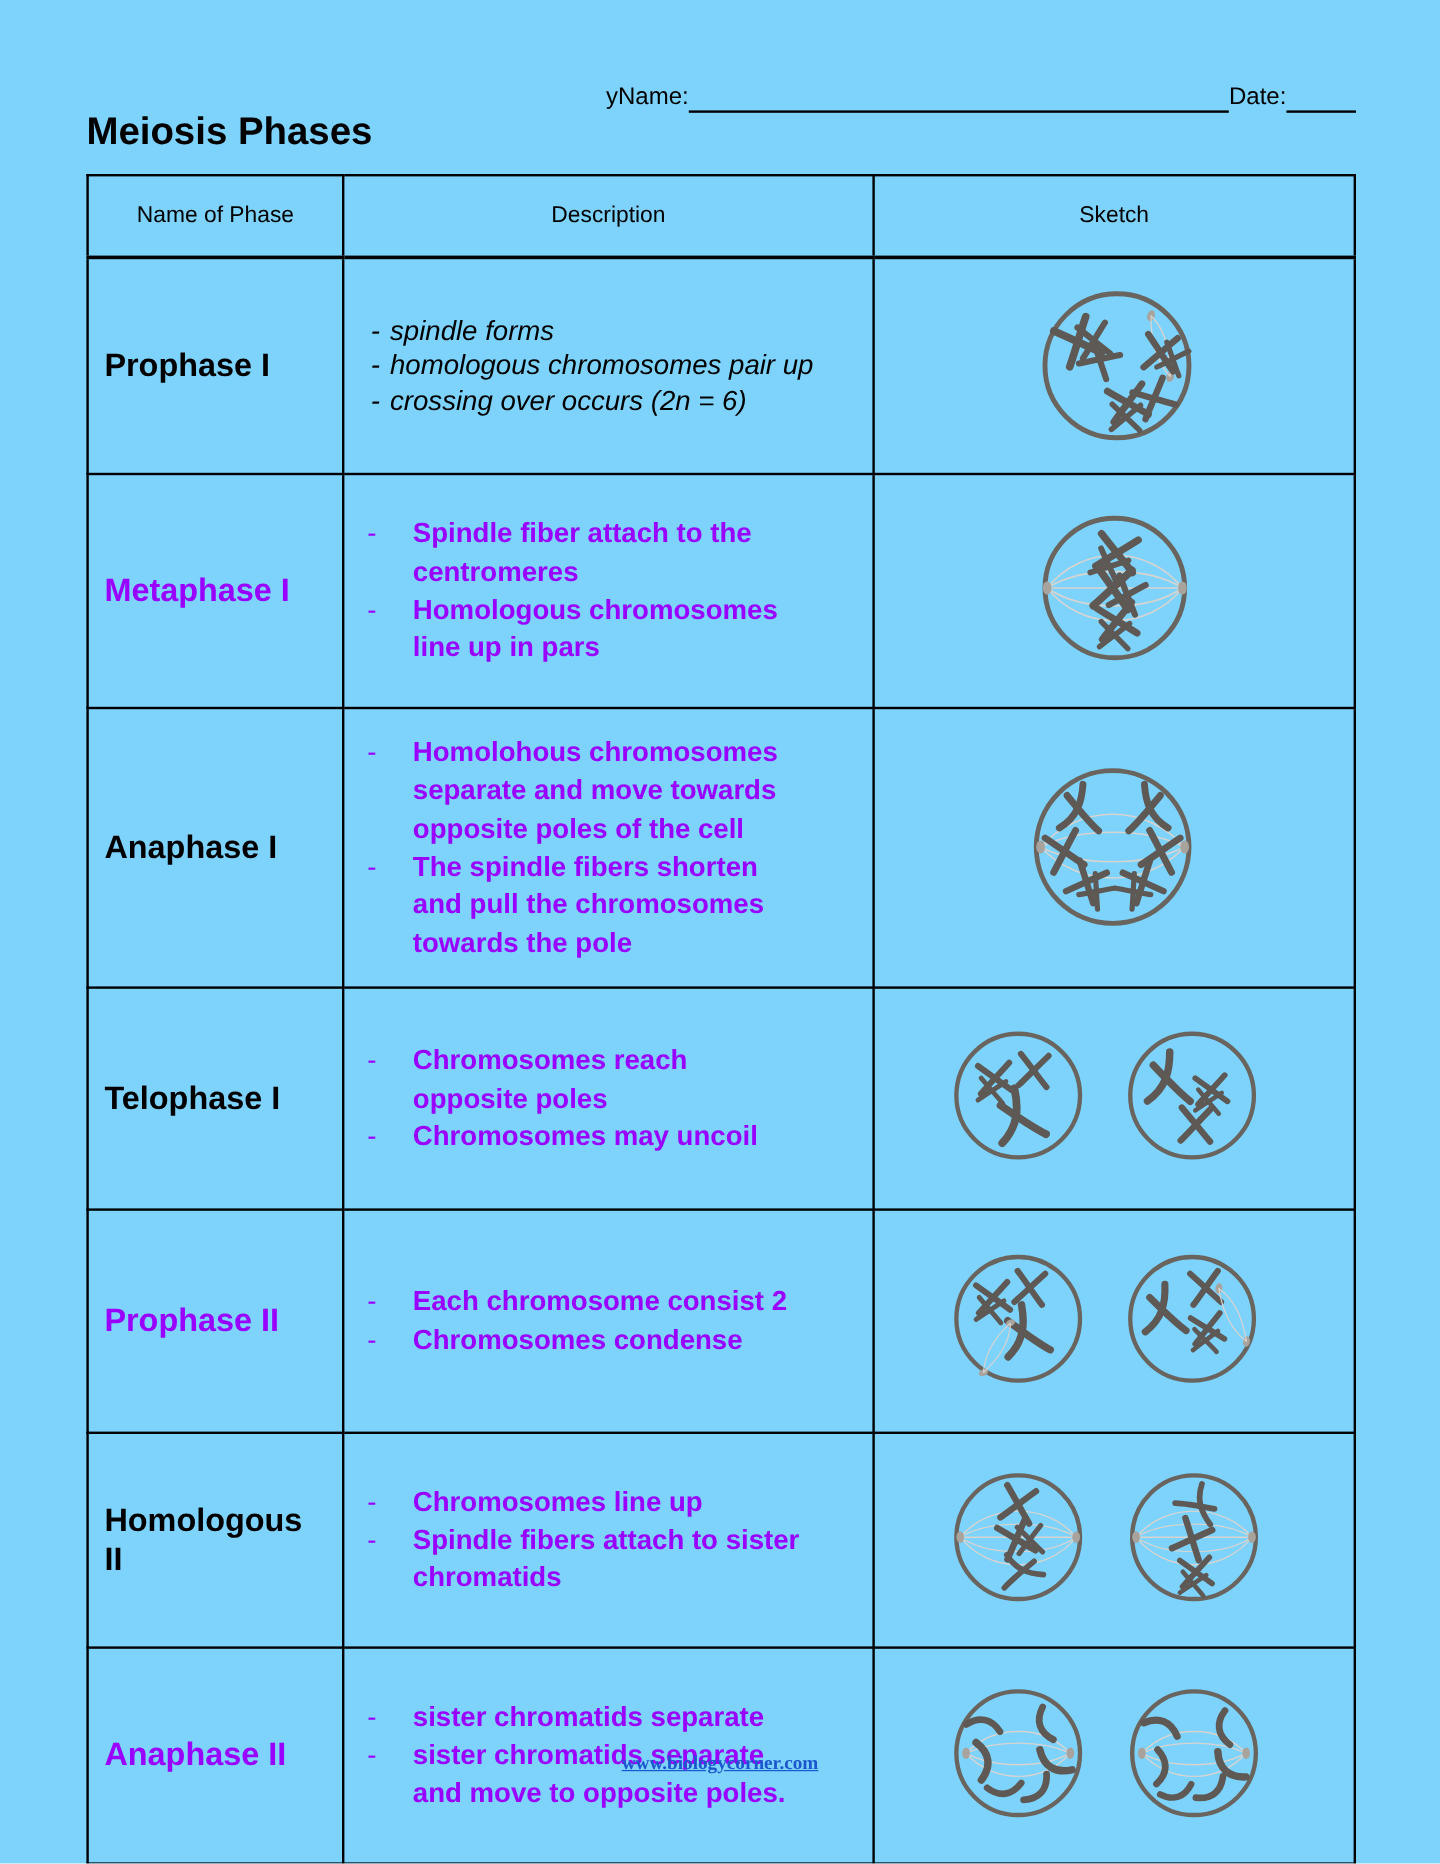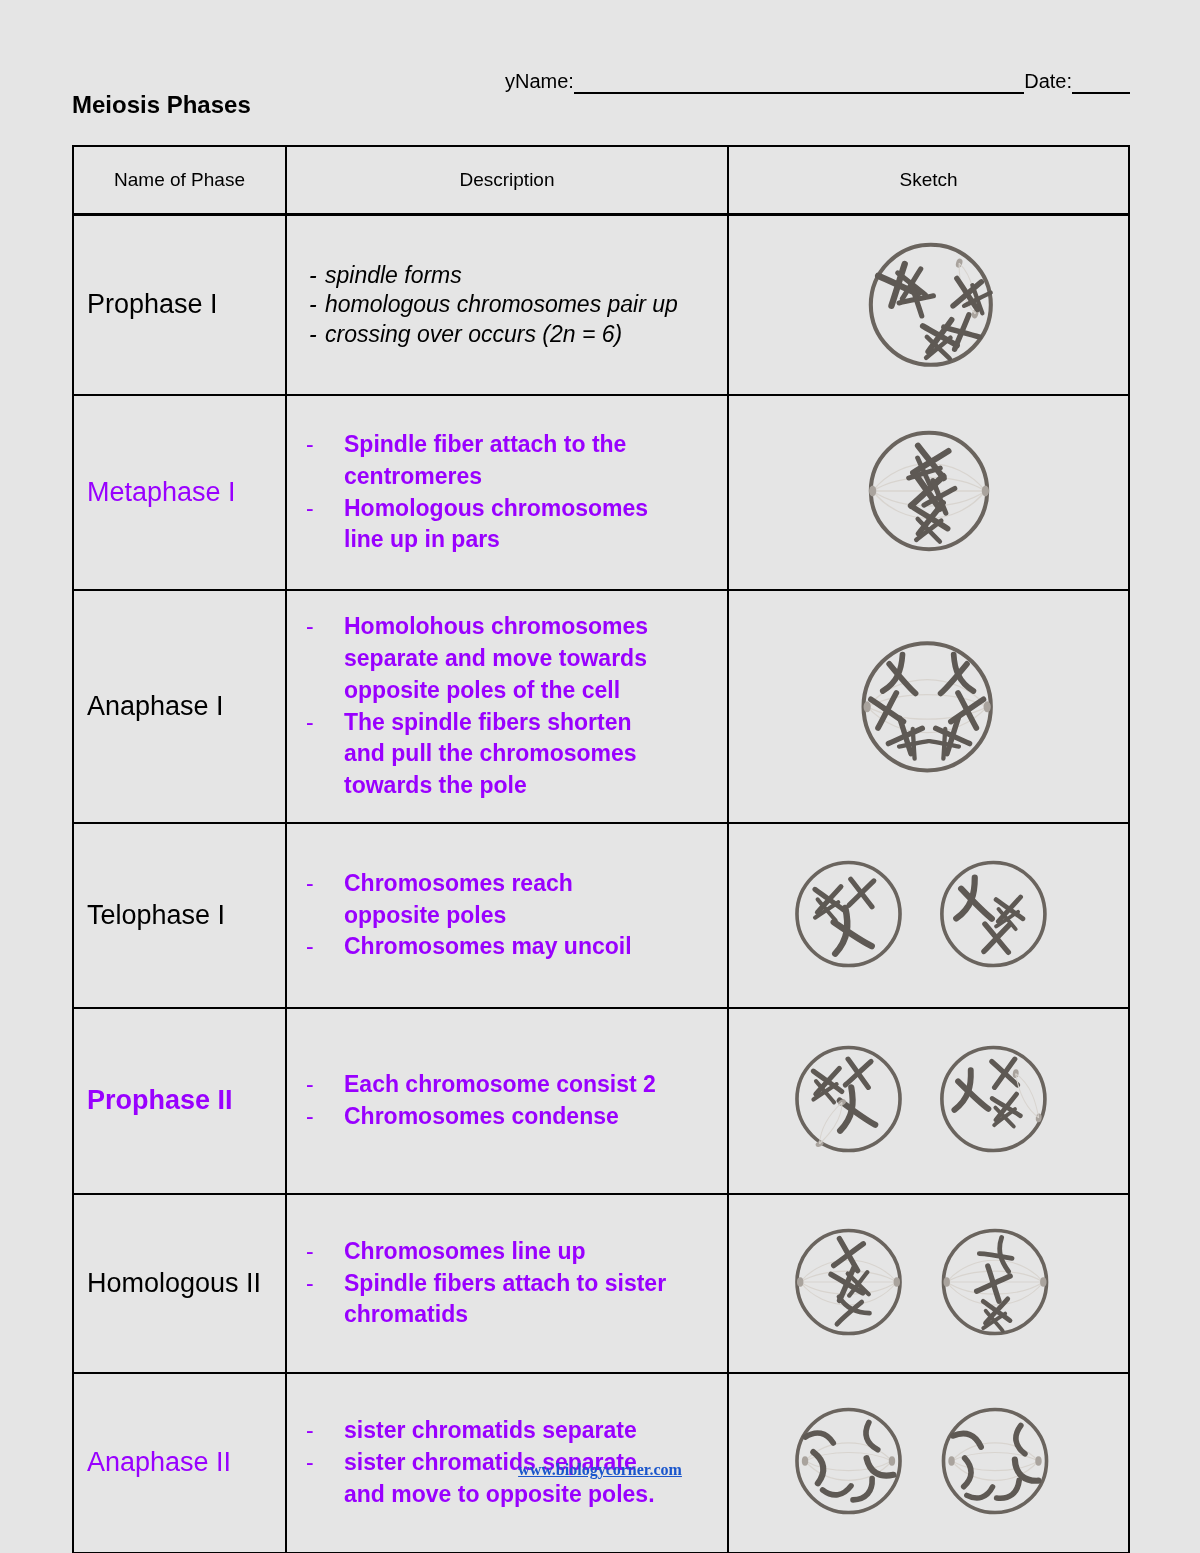--- a/index.html
+++ b/index.html
@@ -1,38 +1,38 @@
 <!DOCTYPE html>
 <html><head>
 <meta charset="utf-8">
 <style>
   html,body{margin:0;padding:0;background:#ffffff;}
   body{width:1200px;height:1553px;font-family:"Liberation Sans",sans-serif;color:#000;}
-  .page{position:relative;width:1200px;height:1553px;overflow:hidden;background:#e5e5e5;}
+  .page{position:relative;width:1200px;height:1553px;overflow:hidden;background:#7dd3fc;}
 
   
   .topline{position:absolute;top:70px;left:505px;right:70px;display:flex;align-items:flex-end;font-size:20px;}
   .topline .lbl{white-space:nowrap;padding-bottom:1px;}
   .nline{flex:1 1 auto;border-bottom:2px solid #000;height:22px;}
   .dline{flex:0 0 58px;border-bottom:2px solid #000;height:22px;}
 
-  .title{position:absolute;top:91px;left:72px;font-size:24px;font-weight:bold;}
+  .title{position:absolute;top:91px;left:72px;font-size:32px;font-weight:bold;}
 
   
   table.phases{position:absolute;top:145px;left:72px;width:1056px;border-collapse:collapse;table-layout:fixed;}
   table.phases th,table.phases td{border:2px solid #000;padding:13px;}
   table.phases th{height:40px;font-weight:400;font-size:19px;text-align:center;border-bottom:3px solid #000;}
   col.c1{width:213px;} col.c2{width:442px;} col.c3{width:401px;}
 
   tr.r0 td{height:152px;} tr.r1 td{height:167px;} tr.r2 td{height:205px;}
   tr.r3 td{height:157px;} tr.r4 td{height:158px;} tr.r5 td{height:151px;} tr.r6 td{height:152px;}
 
   td.phase{vertical-align:middle;padding-left:12px;font-size:27px;line-height:1.15;}
-  .ph-bb{font-weight:normal;color:#000;}
-  .ph-p{font-weight:400;color:#9900ff;margin-left:44px;}
+  .ph-bb{font-weight:bold;color:#000;}
+  .ph-p{font-weight:700;color:#9900ff;margin-left:44px;}
   .ph-pb{font-weight:bold;color:#9900ff;}
 
   td.desc{vertical-align:middle;padding:10px 14px 10px 40px;font-size:23px;}
   .desc-italic{font-style:italic;color:#000;padding-left:22px !important;}
   .iline{display:flex;line-height:1.28;}
   .iline .idash{flex:0 0 16px;}
   .bline{display:flex;color:#9900ff;line-height:1.38;}
   .bline .bdash{flex:0 0 38px;text-align:left;padding-left:6px;}
   .bline .btext{flex:1 1 auto;max-width:330px;font-weight:bold;}
 

